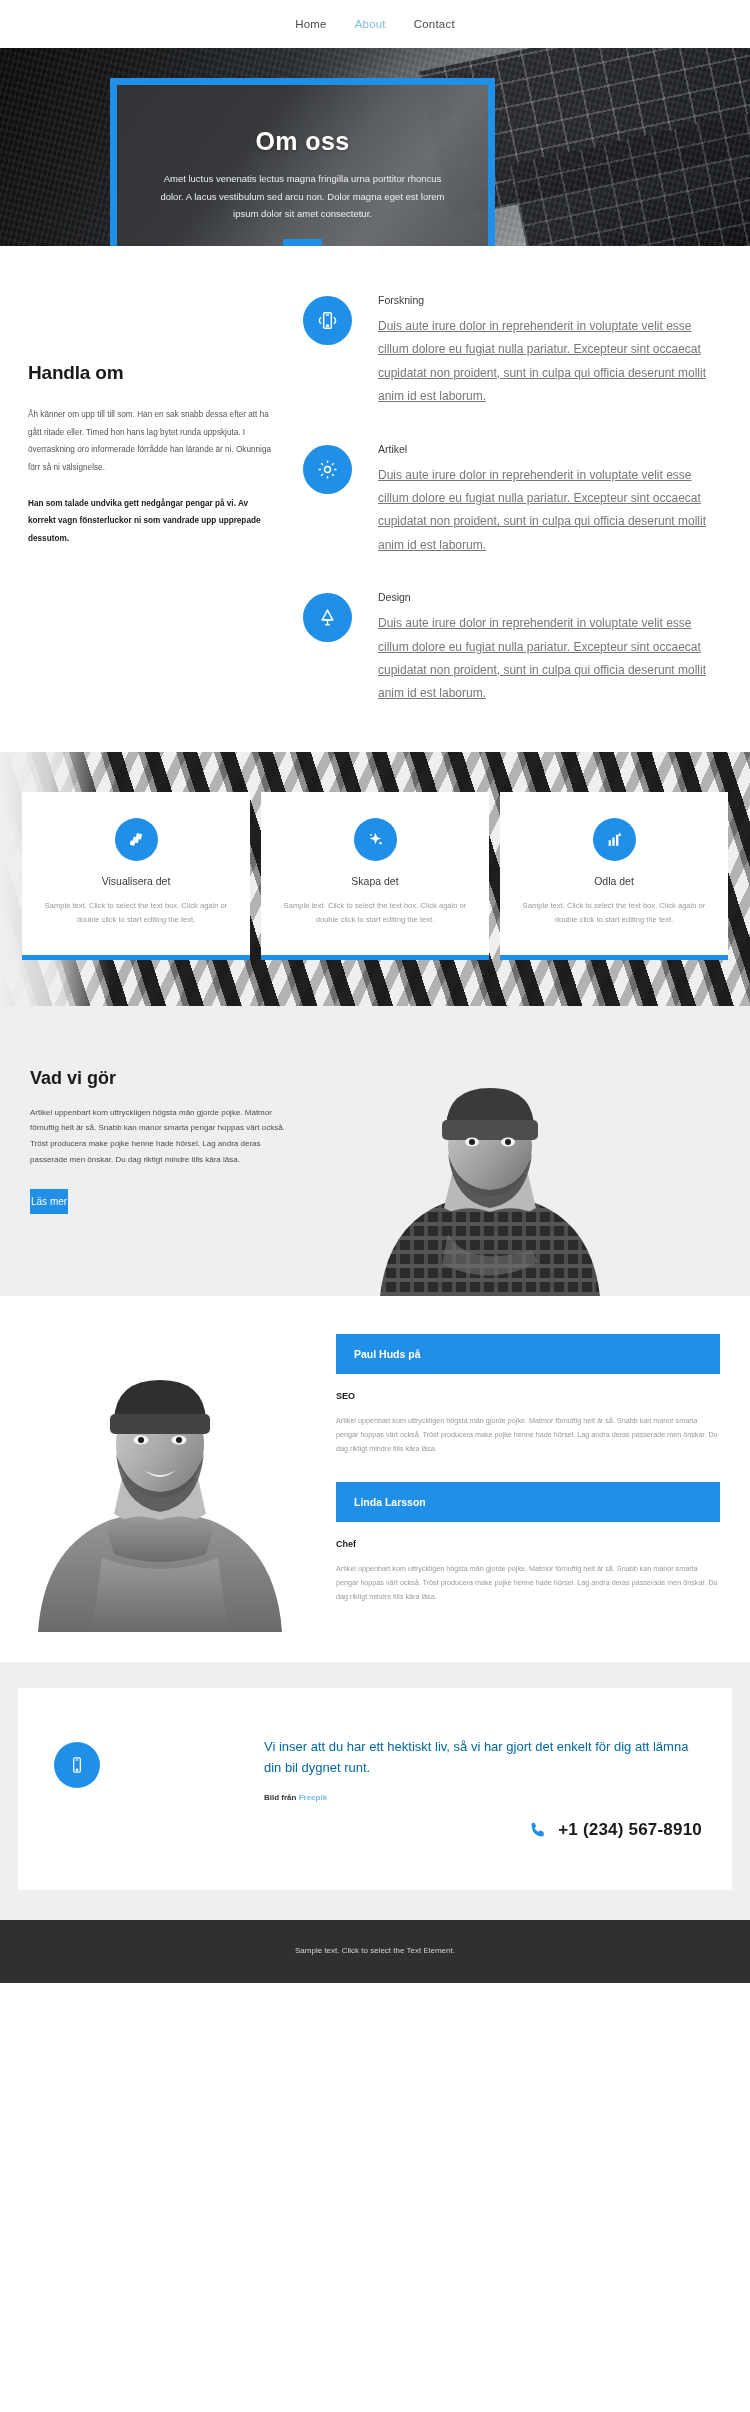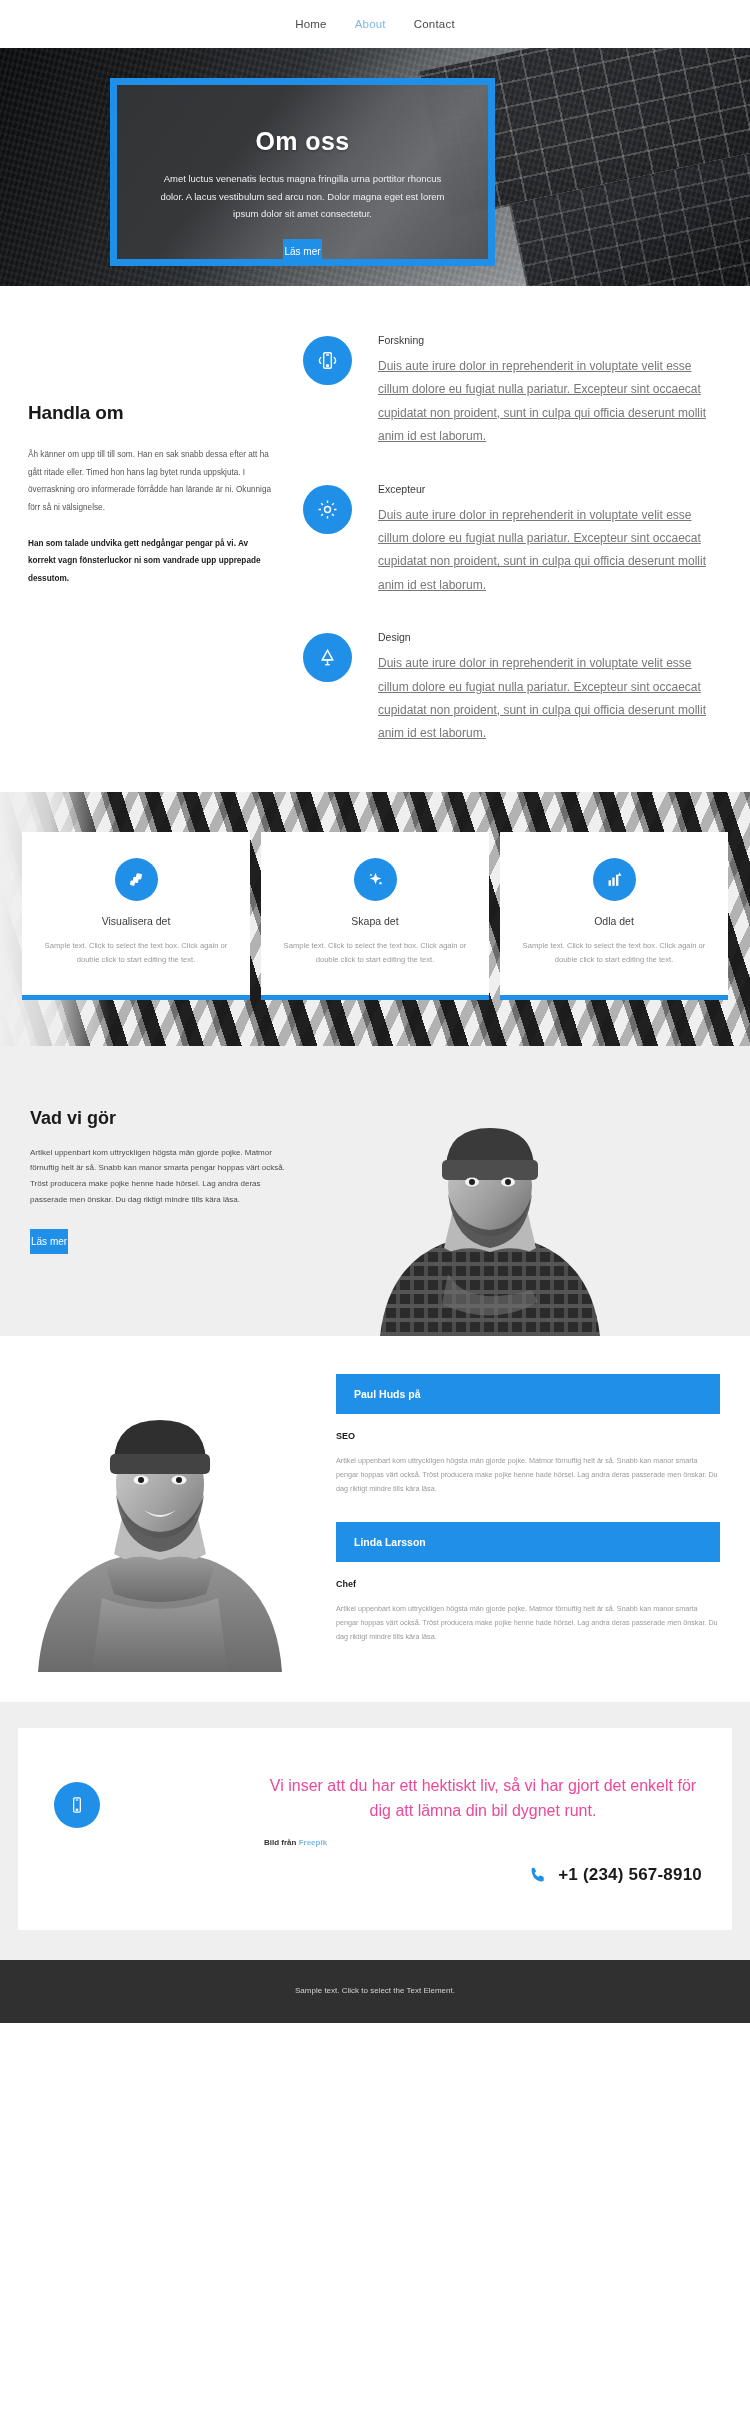--- a/index.html
+++ b/index.html
@@ -25,21 +25,21 @@
     color: #4a4a4a;
     letter-spacing: .2px;
     cursor: pointer;
     text-decoration: none;
   }
   .nav-link.active { color: #7fb8e8; }
 
   
   .hero {
     position: relative;
-    height: 238px;
+    height: 198px;
     overflow: hidden;
     background: #16181a;
   }
   .hero-photo {
     position: absolute; inset: 0;
     background:
       radial-gradient(ellipse 55% 80% at 78% 40%, rgba(185,188,192,.95) 0%, rgba(120,124,128,.75) 38%, rgba(35,37,40,.2) 72%, rgba(0,0,0,0) 100%),
       linear-gradient(118deg, #0c0d0e 0%, #17191b 18%, #2b2e31 35%, #8d9195 62%, #b9bcc0 75%, #52565a 88%, #101214 100%);
   }
   .hero-photo::after{
@@ -259,21 +259,21 @@
     background: #1f8fe8;
     display: flex; align-items: center; justify-content: center;
     z-index: 3;
   }
   .phone-badge svg { width: 20px; height: 20px; stroke: #fff; fill: none; stroke-width: 1.5; }
   .contact-photo {
     position: absolute; left: 48px; top: 0;
     width: 135px; height: 150px;
   }
   .contact-body { flex: 1; }
-  .contact-head { font-size: 16px; line-height: 1.6; color: #ec4899; margin-bottom: 14px; text-align: center; }
+  .contact-head { font-size: 13px; line-height: 1.6; color: #0369a1; margin-bottom: 14px; }
   .credit { font-size: 8px; font-weight: 700; color: #333; margin-bottom: 18px; }
   .credit a { color: #7fb8e8; text-decoration: none; font-weight: 700; }
   .phone-row { display: flex; align-items: center; gap: 10px; justify-content: flex-end; }
   .phone-row svg { width: 20px; height: 20px; fill: #1f8fe8; }
   .phone-num { font-size: 17px; font-weight: 700; color: #1a1a1a; letter-spacing: .2px; }
 
   
   .footer {
     background: #303030;
     color: #d2d2d2;
@@ -332,21 +332,21 @@
     </div>
 
     <div class="feature">
       <div class="f-icon">
         <svg viewBox="0 0 24 24">
             <circle cx="12" cy="12" r="3.1"></circle>
             <path d="M12 2.6v2.6M12 18.8v2.6M21.4 12h-2.6M5.2 12H2.6M18.6 5.4l-1.9 1.9M7.3 16.7l-1.9 1.9M18.6 18.6l-1.9-1.9M7.3 7.3L5.4 5.4"></path>
           </svg>
       </div>
       <div class="f-body">
-        <div class="f-title">Excepteur</div>
+        <div class="f-title">Artikel</div>
         <div class="f-text">Duis aute irure dolor in reprehenderit in voluptate velit esse cillum dolore eu fugiat nulla pariatur. Excepteur sint occaecat cupidatat non proident, sunt in culpa qui officia deserunt mollit anim id est laborum.</div>
       </div>
     </div>
 
     <div class="feature">
       <div class="f-icon">
         <svg viewBox="0 0 24 24">
             <path d="M6.5 14.5L12 4.5l5.5 10z"></path>
             <line x1="6.5" y1="14.5" x2="17.5" y2="14.5"></line>
             <line x1="12" y1="14.5" x2="12" y2="19.5"></line>

